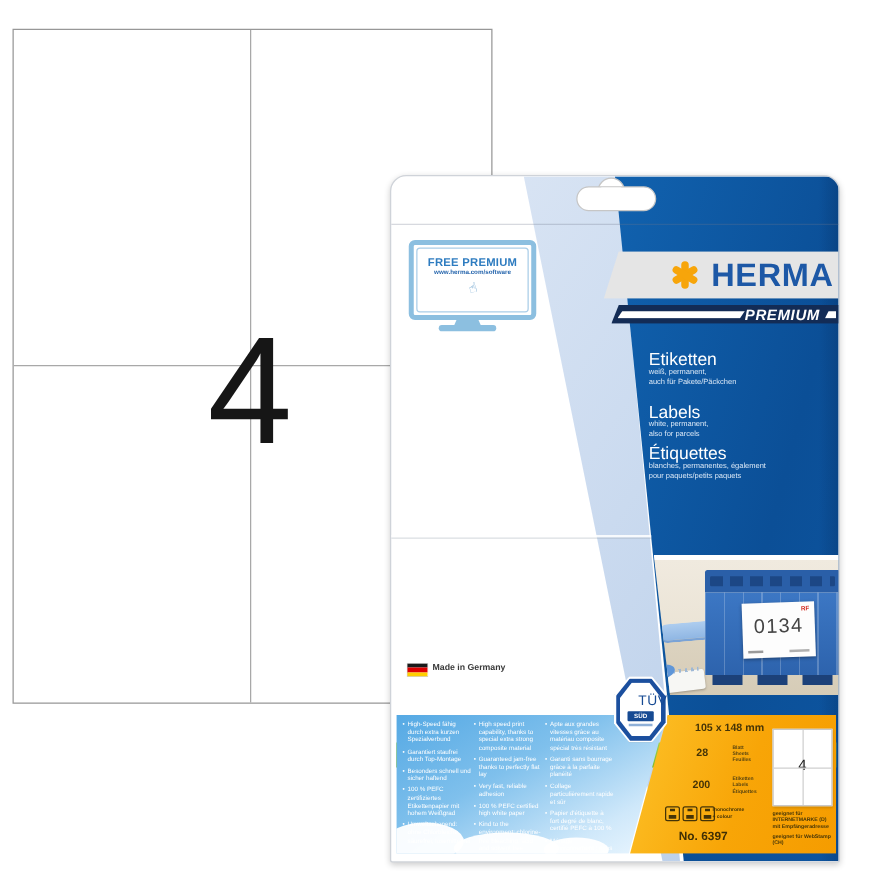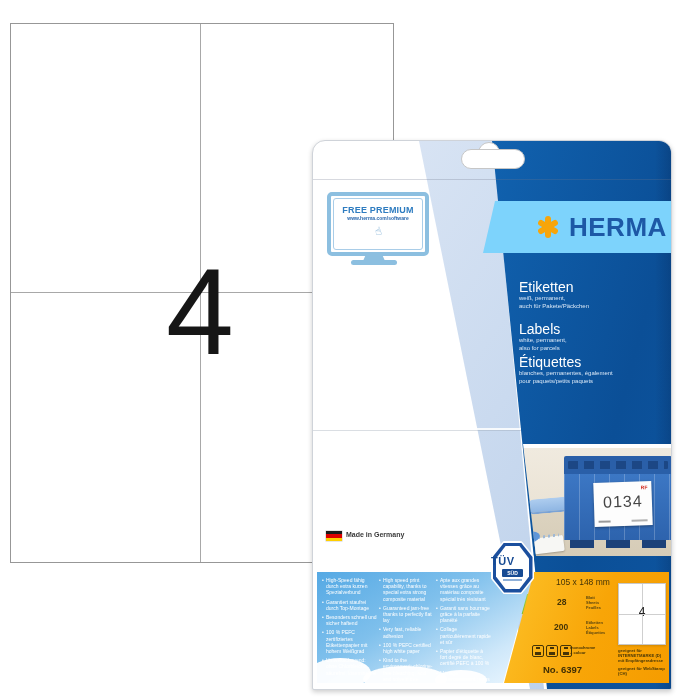--- a/index.html
+++ b/index.html
@@ -41,21 +41,21 @@
     text-align:center;}
   .fs-title{margin-top:6px;font-size:9px;font-weight:bold;color:#2e7cc0;letter-spacing:.2px;}
   .fs-url{font-size:5px;font-weight:bold;color:#2766ad;}
   .hand{display:inline-block;margin-top:1px;font-family:"DejaVu Sans",sans-serif;font-size:11px;color:#5795c6;
     transform:rotate(-12deg);}
   .mon-neck{left:50px;top:111px;width:22px;height:9px;background:#8cbfe0;
     clip-path:polygon(18% 0,82% 0,100% 100%,0 100%);}
   .mon-base{left:38px;top:119px;width:46px;height:5px;background:#8cbfe0;border-radius:3px;}
 
   
-  .hband{left:170px;top:60px;right:0;height:52px;background:#7dd3fc;
+  .hband{left:170px;top:60px;right:0;height:38px;background:#e5e5e5;
     clip-path:polygon(12px 0,100% 0,100% 100%,0 100%);
     display:flex;align-items:center;}
   .flower{position:relative;width:26px;height:26px;margin-left:52px;}
   .flower span{position:absolute;left:10px;top:2px;width:6px;height:22px;border-radius:3px;background:#f7a50a;}
   .flower .p2{transform:rotate(60deg);} .flower .p3{transform:rotate(120deg);}
   .herma-word{margin-left:8px;font-size:26px;font-weight:bold;color:#1d58a6;letter-spacing:.5px;}
 
   
   .pband{left:176px;top:103px;right:0;height:15px;background:#132c56;
     clip-path:polygon(6px 0,100% 0,100% 100%,0 100%);}
@@ -117,21 +117,21 @@
   .cloud{position:absolute;background:#fff;border-radius:50%;opacity:.95;}
   .feat{position:absolute;top:5px;width:55px;margin:0;padding:0;list-style:none;
     font-size:5px;line-height:6.2px;color:#fff;}
   .feat li{margin-bottom:3px;padding-left:4px;position:relative;}
   .feat li::before{content:"•";position:absolute;left:0;top:0;}
 
   
   .orange{left:191px;top:431px;width:165px;height:111px;
     clip-path:polygon(30px 0,100% 0,100% 100%,0 100%);
     background:linear-gradient(110deg,#fdc229,#f8a507 55%,#f59c00);color:#453407;}
-  .sz{left:52px;top:5px;font-size:8.5px;font-weight:normal;}
+  .sz{left:52px;top:5px;font-size:8.5px;font-weight:bold;}
   .cnt1{left:53px;top:25px;font-size:8.5px;font-weight:bold;}
   .cnt2{left:50px;top:50px;font-size:8.5px;font-weight:bold;}
   .units{font-size:4px;line-height:4.8px;font-weight:bold;color:#5a4510;}
   .u1{left:82px;top:24px;} .u2{left:82px;top:49px;}
   .picons{left:28px;top:73px;display:flex;gap:2px;}
   .picon{position:relative;width:10px;height:10px;border:1px solid #453407;border-radius:2px;}
   .picon::before{content:"";position:absolute;left:2px;bottom:1px;width:6px;height:3px;background:#453407;}
   .picon::after{content:"";position:absolute;left:3px;top:1px;width:4px;height:2px;background:#453407;}
   .pnote{left:66px;top:73px;width:26px;font-size:4px;line-height:5px;font-weight:bold;}
   .itemno{left:39px;top:92px;font-size:9.5px;font-weight:bold;color:#402f05;}
@@ -142,21 +142,21 @@
   .mini span{position:absolute;width:100%;top:21px;text-align:center;font-size:12px;color:#222;}
   .suit{width:50px;font-size:4.2px;line-height:5px;font-weight:bold;color:#4a3808;}
   .s1{left:114px;top:76px;} .s2{left:114px;top:94px;}
 
   
   .tuv{left:178px;top:400px;width:43px;height:53px;z-index:5;}
   .oct{position:absolute;clip-path:polygon(29% 0,71% 0,100% 29%,100% 71%,71% 100%,29% 100%,0 71%,0 29%);}
   .oct.o1{inset:0;background:#fff;box-shadow:0 1px 2px rgba(0,0,0,.3);}
   .oct.o2{inset:1.5px;background:#1b4f9e;}
   .oct.o3{inset:5px;background:#fff;}
-  .tuv-t{position:absolute;top:14px;width:100%;text-align:left;font-size:11px;font-weight:bold;color:#164a93;letter-spacing:.5px;}
+  .tuv-t{position:absolute;top:14px;width:100%;text-align:right;font-size:11px;font-weight:normal;color:#164a93;letter-spacing:.5px;}
   .tuv-s{position:absolute;top:28px;left:11px;width:21px;height:8px;background:#164a93;border-radius:1px;
     text-align:center;font-size:5px;font-weight:bold;color:#fff;line-height:8px;}
   .tuv-l{position:absolute;top:38px;left:12px;width:19px;height:2px;background:#8fb0d8;}
 </style>
 </head>
 <body>
 
 <div class="stage">
 
   <div class="abs sheet">
@@ -189,20 +189,25 @@
 
     <div class="abs hband">
       <span class="flower">
         <span class="p1"></span>
           <span class="p2"></span>
           <span class="p3"></span>
       </span>
       <span class="herma-word">HERMA</span>
     </div>
 
+    <div class="abs pband">
+      <div class="abs pstripe1"></div>
+      <div class="abs pstripe2"></div>
+      <span class="abs ptext">PREMIUM</span>
+    </div>
 
     <div class="abs prod">
       <div class="blk1">
         <div class="ptitle">Etiketten</div>
         <div class="psub">weiß, permanent,</div>
         <div class="psub">auch für Pakete/Päckchen</div>
       </div>
       <div class="blk2">
         <div class="ptitle">Labels</div>
         <div class="psub">white, permanent,</div>

